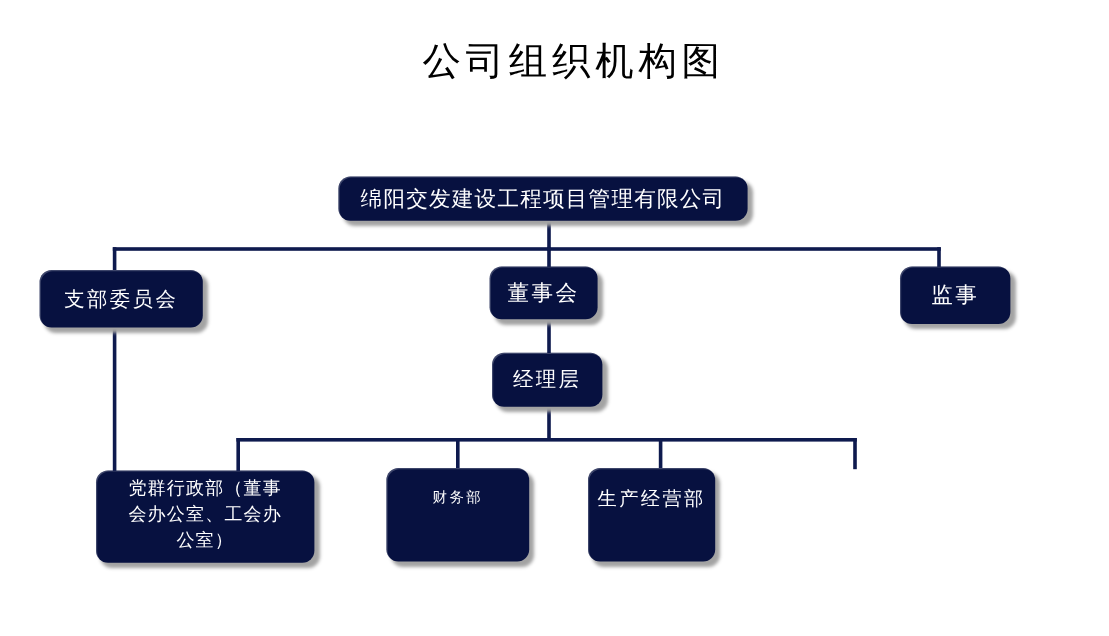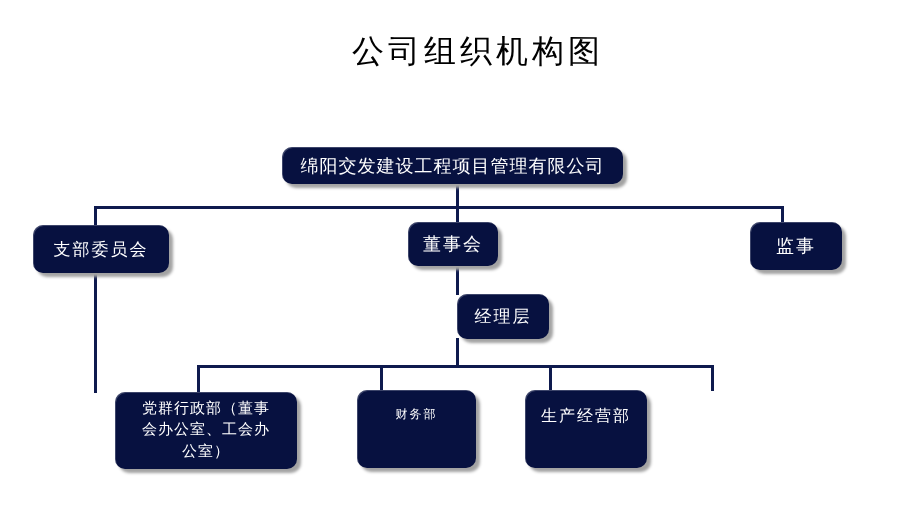--- a/index.html
+++ b/index.html
@@ -22,30 +22,30 @@
   .node {
     position:absolute; box-sizing:border-box;
     background:var(--node-fill,#071140);
     color:var(--node-text,#ffffff);
     border-radius:10px;
     box-shadow:4px 4px 3px var(--shadow,#a3a3a3), inset 1px 1px 0 rgba(255,255,255,0.22);
     display:flex; align-items:center; justify-content:center;
     text-align:center; font-weight:normal; letter-spacing:2px;
   }
   .node .lbl { display:block; }
-  .top-align { align-items:flex-start;margin-left:35px; }
+  .top-align { align-items:flex-start; }
   .n-root     { left:282px; top:147px; width:341px; height:37px; font-size:18px; letter-spacing:1px; }
   .n-zhibu    { left:33px;  top:225px; width:136px; height:48px; font-size:17px; }
   .n-board    { left:408px; top:222px; width:90px;  height:44px; font-size:18px; }
   .n-jianshi  { left:750px; top:222px; width:92px;  height:48px; font-size:18px; }
-  .n-mgmt     { left:410px; top:294px; width:92px;  height:45px; font-size:17px;margin-left:47px; }
+  .n-mgmt     { left:410px; top:294px; width:92px;  height:45px; font-size:17px; }
   .n-dangqun  { left:80px;  top:392px; width:182px; height:77px; font-size:15px; padding-top:6px; letter-spacing:1px; }
   .n-dangqun .lbl { width:132px; line-height:1.42; margin:0 auto; }
   .n-caiwu    { left:322px; top:390px; width:119px; height:78px; font-size:12px; padding-top:16px; }
-  .n-shengchan{ left:490px; top:390px; width:122px; height:78px; font-size:16px; padding-top:16px; }
+  .n-shengchan{ left:490px; top:390px; width:106px; height:78px; font-size:16px; padding-top:16px; }
   .n-anquan   { left:652px; top:390px; width:120px; height:78px; font-size:16px; padding-top:16px; }
 </style>
 </head>
 <body>
 
 <div class="canvas">
 
   <h1 class="title">公司组织机构图</h1>
 
   <div class="conn v" style="left:456px; top:183px; height:26px;"></div>

